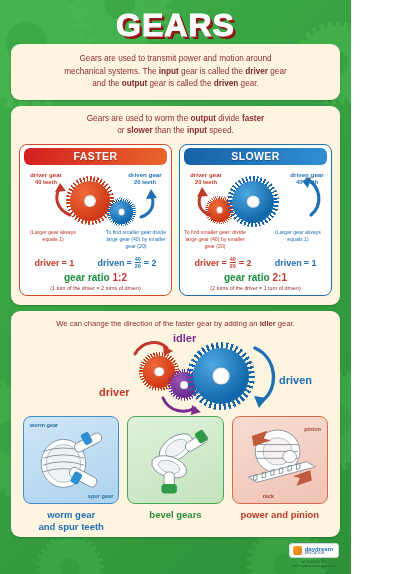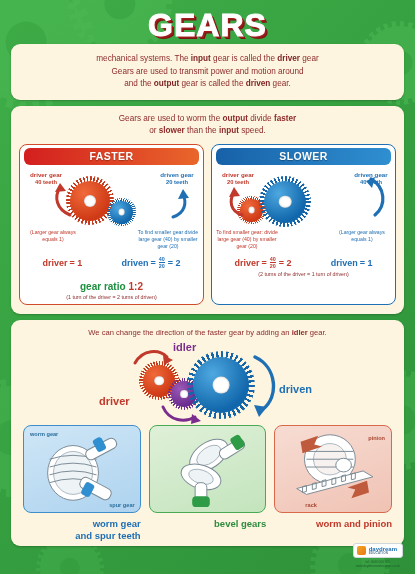--- a/index.html
+++ b/index.html
@@ -3,21 +3,21 @@
 <meta charset="utf-8">
 <style>
   * { box-sizing: border-box; margin: 0; padding: 0; }
   html, body {
     width: 415px; height: 574px;
     font-family: "Liberation Sans", sans-serif;
     overflow: hidden;
   }
   .poster {
     position: relative;
-    width: 415px; height: 574px;
+    width: 351px; height: 574px;
     background: linear-gradient(135deg, #3fae48 0%, #36a141 45%, #2e9139 100%);
     overflow: hidden;
   }
   
   .bg-gear {
     position: absolute;
     border-radius: 50%;
     background: #4cb954;
     opacity: .55;
   }
@@ -202,21 +202,21 @@
     font-size: 5.4px;
     line-height: 1.05;
     margin: 0 1px;
   }
   .frac .den { border-top: .8px solid currentColor; padding-top: .3px; }
   .ratio-line {
     text-align: center;
     font-size: 10px;
     font-weight: bold;
     color: #1d8f3f;
-    margin-top: 12px;
+    margin-top: 3px;
   }
   .ratio-line .val { color: #c0392b; margin-left: 3px; }
   .panel.blue .ratio-line .val { color: #c0392b; }
   .ratio-sub {
     text-align: center;
     font-size: 5.3px;
     color: #8e2b2b;
     margin-top: 1.5px;
   }
 
@@ -233,21 +233,21 @@
     position: absolute;
     font-size: 11px;
     font-weight: bold;
   }
   .idler-lbl.red    { color: #c0392b; }
   .idler-lbl.purple { color: #7b2d8e; }
   .idler-lbl.blue   { color: #1f6fb4; }
 
   
   .types { display: flex; gap: 8px; padding: 0 2px; }
-  .type { flex: 1; text-align: right; }
+  .type { flex: 1; text-align: center; }
   .type-box {
     position: relative;
     height: 88px;
     border-radius: 8px;
     border: 1.4px solid;
     overflow: hidden;
   }
   .type-box.blue  { border-color: #3f8ecb; background: linear-gradient(160deg,#cfe6f6,#aed3ef); }
   .type-box.green { border-color: #4aa956; background: linear-gradient(160deg,#dff0d8,#c3e4bd); }
   .type-box.red   { border-color: #d9694b; background: linear-gradient(160deg,#f7dcd3,#f0c3b4); }
@@ -322,24 +322,24 @@
   <div class="bg-gear bg-g6"></div>
   <div class="bg-gear bg-g7"></div>
 
   <div class="title-wrap">
     <span class="title">GEARS</span>
   </div>
 
   <div class="content">
 
     <div class="card intro">
+      <div>Gears are used to transmit power and motion around</div>
       <div>
         <span>mechanical systems. The </span><b>input</b><span> gear is called the </span><b>driver</b><span> gear</span>
       </div>
-      <div>Gears are used to transmit power and motion around</div>
       <div>
         <span>and the </span><b>output</b><span> gear is called the </span><b>driven</b><span> gear.</span>
       </div>
     </div>
 
     <div class="card ratio-section">
       <div class="ratio-intro">
         <div>
           <span>Gears are used to worm the </span><b>output</b><span> divide </span><b>faster</b>
         </div>
@@ -459,20 +459,23 @@
                 <span class="den">20</span>
               </span>
               <span>= 2</span>
             </div>
             <div class="eq blue">
               <span>driven</span>
               <span>= 1</span>
             </div>
           </div>
 
+          <div class="ratio-line">
+            <span>gear ratio</span><span class="val">2:1</span>
+          </div>
           <div class="ratio-sub">(2 turns of the driver = 1 turn of driven)</div>
         </div>
 
       </div>
     </div>
 
     <div class="card idler-section">
       <div class="idler-intro">
         <span>We can change the direction of the faster gear by adding an </span><b>idler</b><span> gear.</span>
       </div>
@@ -577,21 +580,21 @@
                 <path d="M44 56 l4 -1 v6 l-4 1z"></path>
                   <path d="M54 54 l4 -1 v6 l-4 1z"></path>
                 <path d="M64 51 l4 -1 v6 l-4 1z"></path>
                   <path d="M74 49 l4 -1 v6 l-4 1z"></path>
               </g>
               <path d="M22 16 l18 -6 l-4 9 l8 2 l-20 7 z" fill="#c05a3c"></path>
               <path d="M92 68 l-18 6 l4 -9 l-8 -2 l20 -7 z" fill="#c05a3c"></path>
             </svg>
           </div>
           <div class="type-cap red">
-            <div>worm and pinion</div>
+            <div>power and pinion</div>
           </div>
         </div>
 
       </div>
     </div>
 
   </div>
 
   <div class="footer">
     <div class="logo-box">

